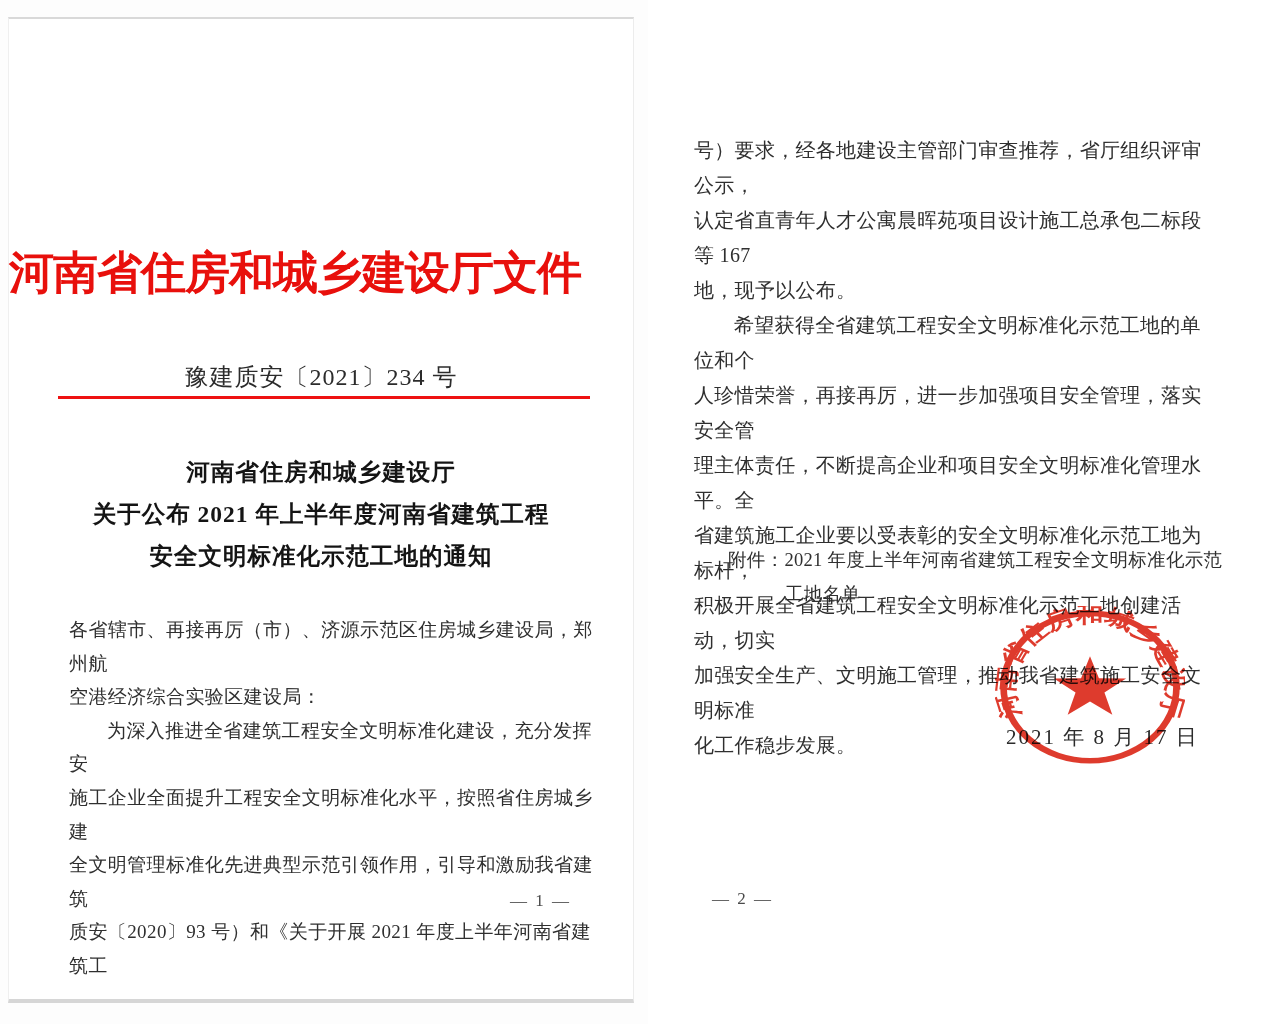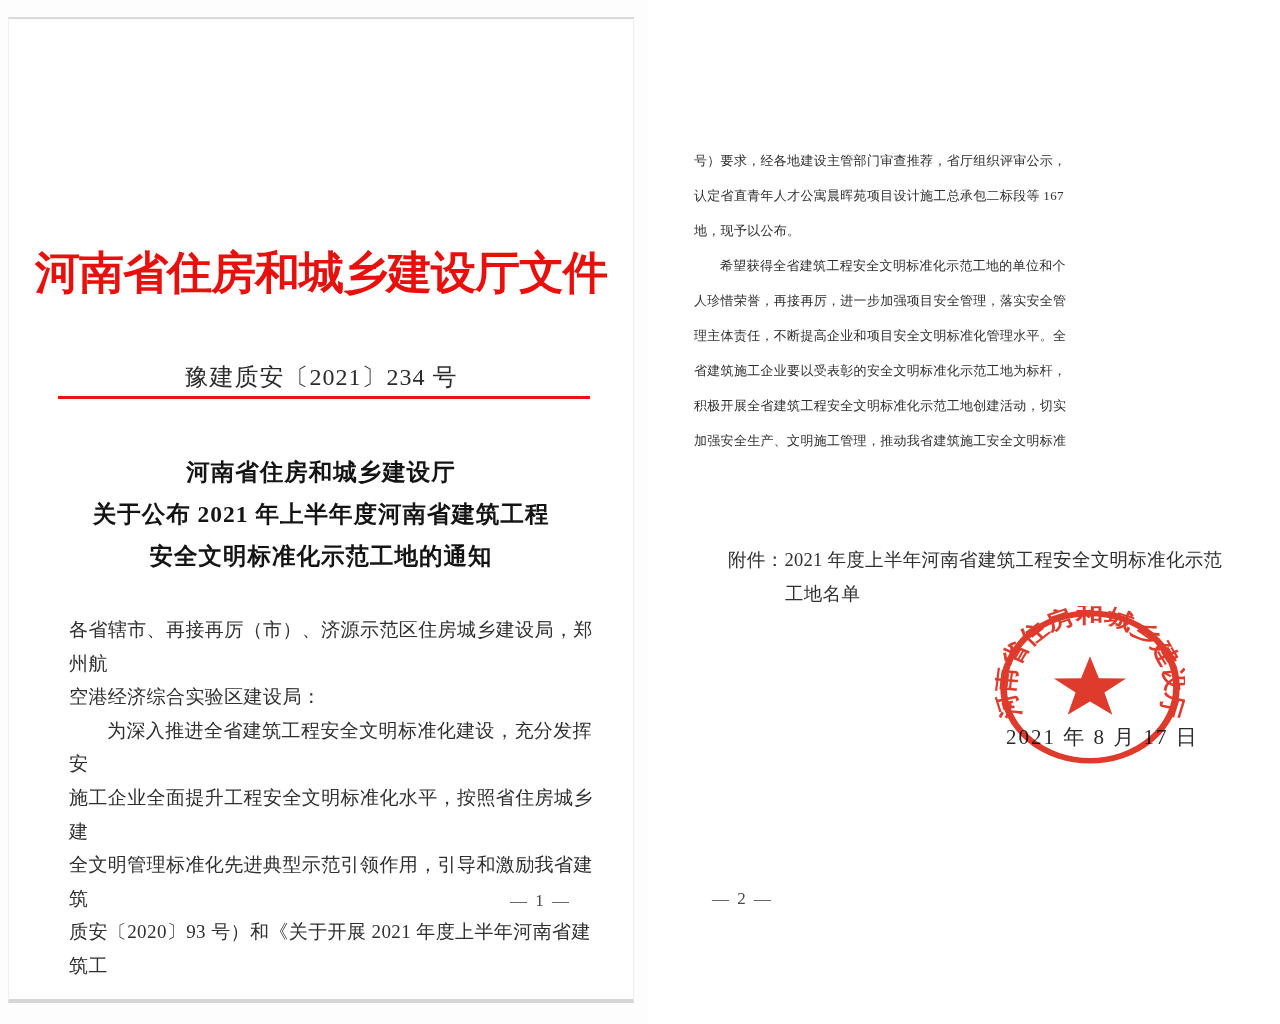--- a/index.html
+++ b/index.html
@@ -17,21 +17,21 @@
     left: 8px; top: 17px; width: 626px; height: 986px;
     border-top: 2px solid #d9d9d9;
     border-bottom: 4px solid #d6d6d6;
     border-left: 1px solid #efefef;
     border-right: 1px solid #ececec;
   }
   .page2 { left: 648px; top: 0px; width: 632px; height: 1024px; }
 
   .letterhead {
     position: absolute; left: 0; right: 0; top: 224px;
-    text-align: center;
+    text-align: left;
     color: #e8100c;
     font-size: 45px; font-weight: bold;
     letter-spacing: -1px;
     line-height: 60px;
     white-space: nowrap;
   }
   .docnum {
     position: absolute; left: 0; right: 0; top: 342px;
     text-align: center;
     color: #2b2b2b;
@@ -55,23 +55,22 @@
     color: #2f2f2f;
     position: absolute;
   }
   .body1 {
     left: 60px; width: 534px; top: 594px;
     font-size: 19px; line-height: 33.6px;
     letter-spacing: 0.4px;
   }
   .body2 {
     left: 46px; width: 524px; top: 133px;
-    font-size: 13px; line-height: 35px;
+    font-size: 20px; line-height: 35px;
     letter-spacing: 0.3px;
-    margin-top: 10px;
   }
   .indent { text-indent: 2em; }
   .attachment {
     position: absolute; left: 80px; top: 543px;
     color: #2f2f2f; font-size: 18.5px; line-height: 34px;
     letter-spacing: 0.3px;
   }
   .attachment .att-line2 { padding-left: 57px; }
   .pagenum {
     position: absolute;
@@ -128,20 +127,21 @@
     <div class="body-block body2">
       <div>号）要求，经各地建设主管部门审查推荐，省厅组织评审公示，</div>
       <div>认定省直青年人才公寓晨晖苑项目设计施工总承包二标段等 167</div>
       <div>地，现予以公布。</div>
       <div class="indent">希望获得全省建筑工程安全文明标准化示范工地的单位和个</div>
       <div>人珍惜荣誉，再接再厉，进一步加强项目安全管理，落实安全管</div>
       <div>理主体责任，不断提高企业和项目安全文明标准化管理水平。全</div>
       <div>省建筑施工企业要以受表彰的安全文明标准化示范工地为标杆，</div>
       <div>积极开展全省建筑工程安全文明标准化示范工地创建活动，切实</div>
       <div>加强安全生产、文明施工管理，推动我省建筑施工安全文明标准</div>
+      <div>化工作稳步发展。</div>
     </div>
 
     <div class="attachment">
       <div>附件：2021 年度上半年河南省建筑工程安全文明标准化示范</div>
       <div class="att-line2">工地名单</div>
     </div>
 
     <div class="sign-date">2021 年 8 月 17 日</div>
 
     <svg class="seal" viewBox="0 0 200 200" preserveAspectRatio="none" xmlns="http://www.w3.org/2000/svg">

